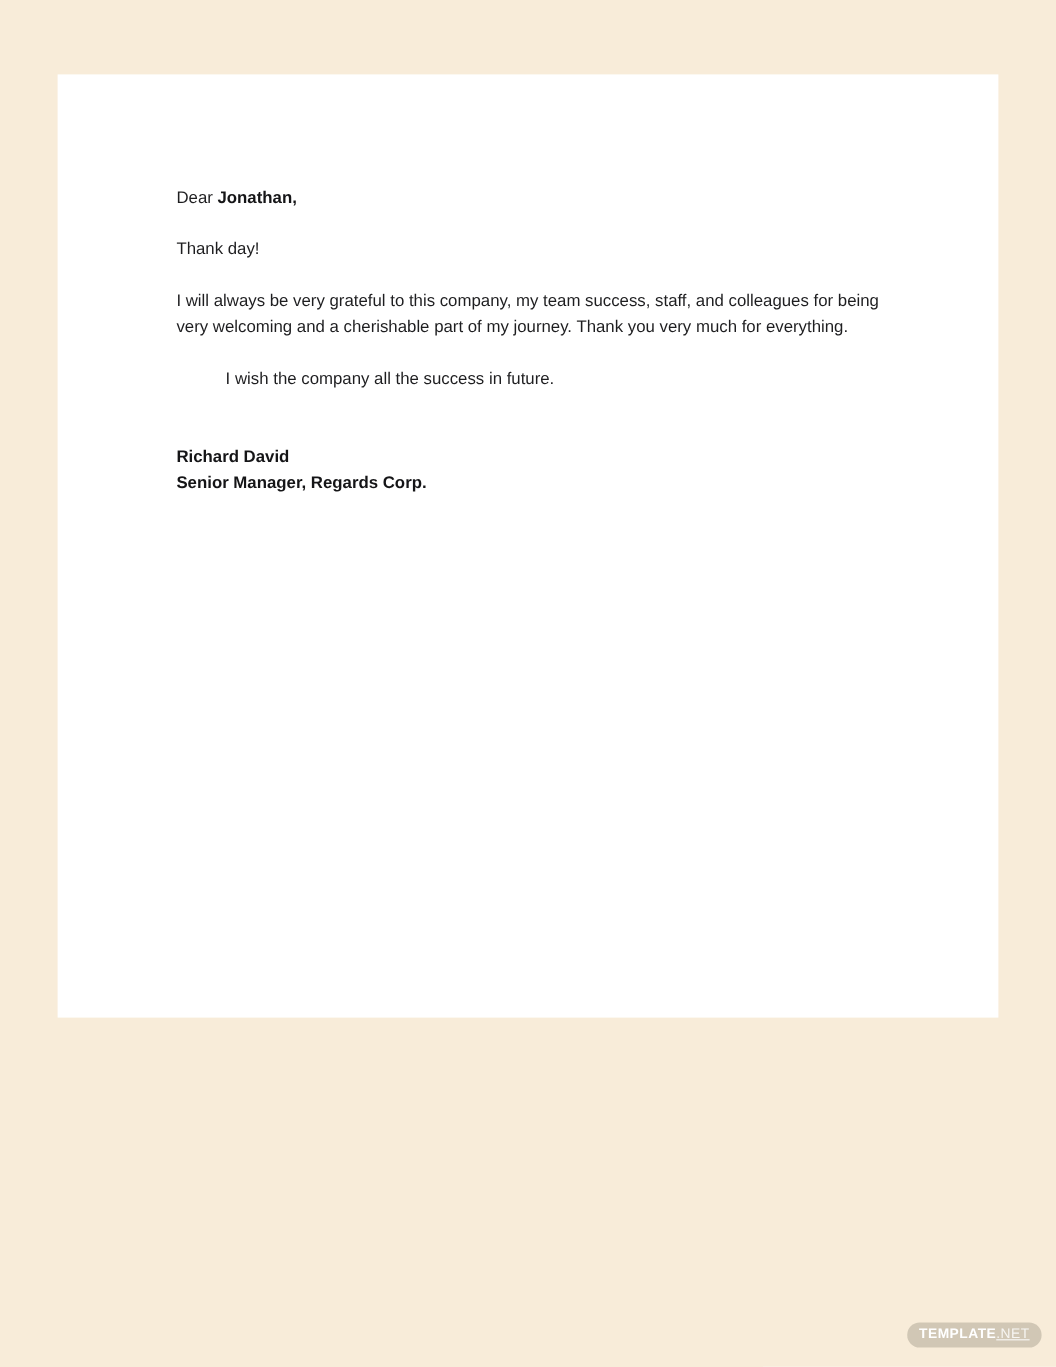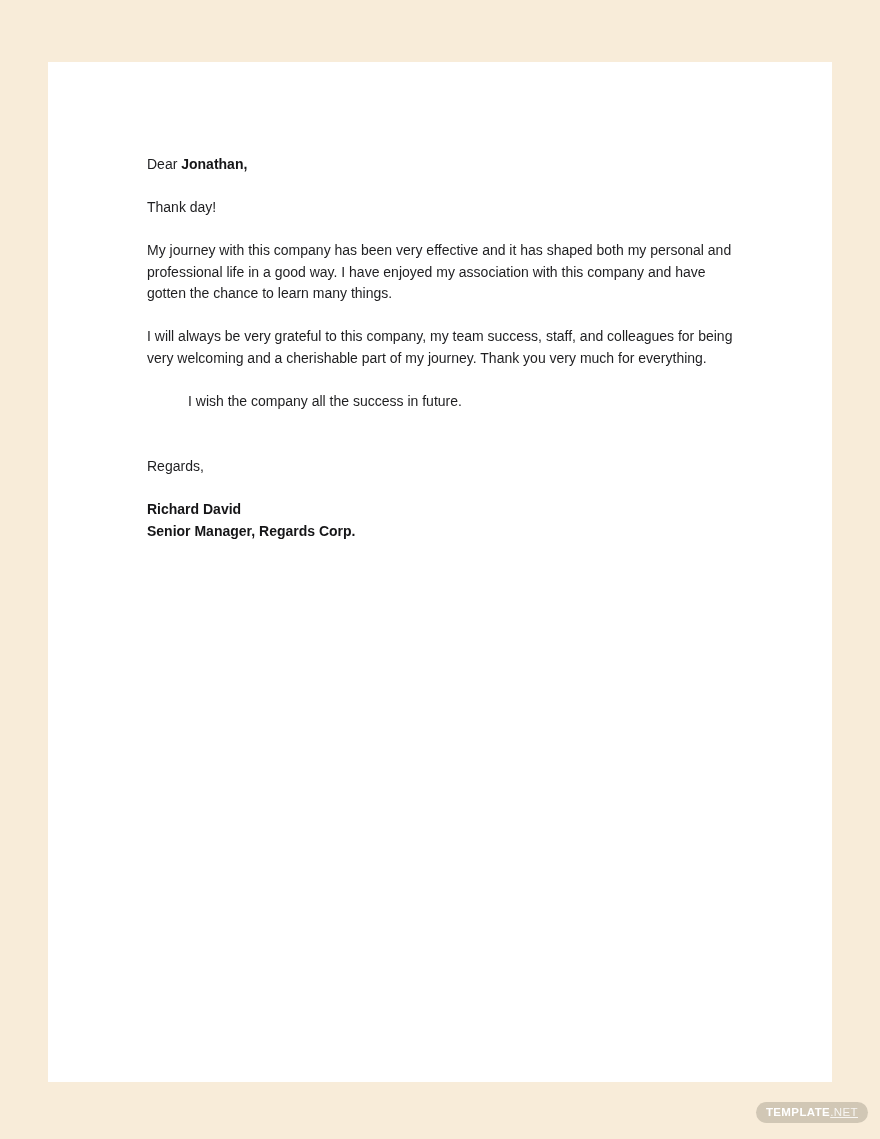--- a/index.html
+++ b/index.html
@@ -12,21 +12,21 @@
     position: relative;
     background: #f8ecd9;
     font-family: "Liberation Sans", sans-serif;
     overflow: hidden;
   }
   .page {
     position: absolute;
     left: 48px;
     top: 62px;
     width: 784px;
-    height: 1020px;
+    height: 786px;
     background: #ffffff;
   }
   .letter {
     padding: 92px 85px 0 99px;
     color: #1e1e20;
   }
   .letter p {
     margin: 0 0 21.5px 0;
     font-size: 14px;
     line-height: 21.5px;
@@ -74,27 +74,25 @@
 <body>
 
 <div class="page">
   <div class="letter">
 
     <p><span>Dear </span><strong>Jonathan,</strong></p>
 
     <p>Thank day!</p>
 
 
-    <p>My journey with this company has been very effective and it has shaped both my personal and professional life in a good way. I have enjoyed my association with this company and have gotten the chance to learn many things.</p>
 
     <p>I will always be very grateful to this company, my team success, staff, and colleagues for being very welcoming and a cherishable part of my journey. Thank you very much for everything.</p>
 
     <p class="extra-gap">I wish the company all the success in future.</p>
 
-    <p>Regards,</p>
 
     <p class="signature"><strong>Richard David</strong><br><strong>Senior Manager, Regards Corp.</strong></p>
 
   </div>
 </div>
 
 <div class="watermark-badge">
     <span class="brand-bold">TEMPLATE</span>
     <span class="brand-light">.NET</span>
   </div>

